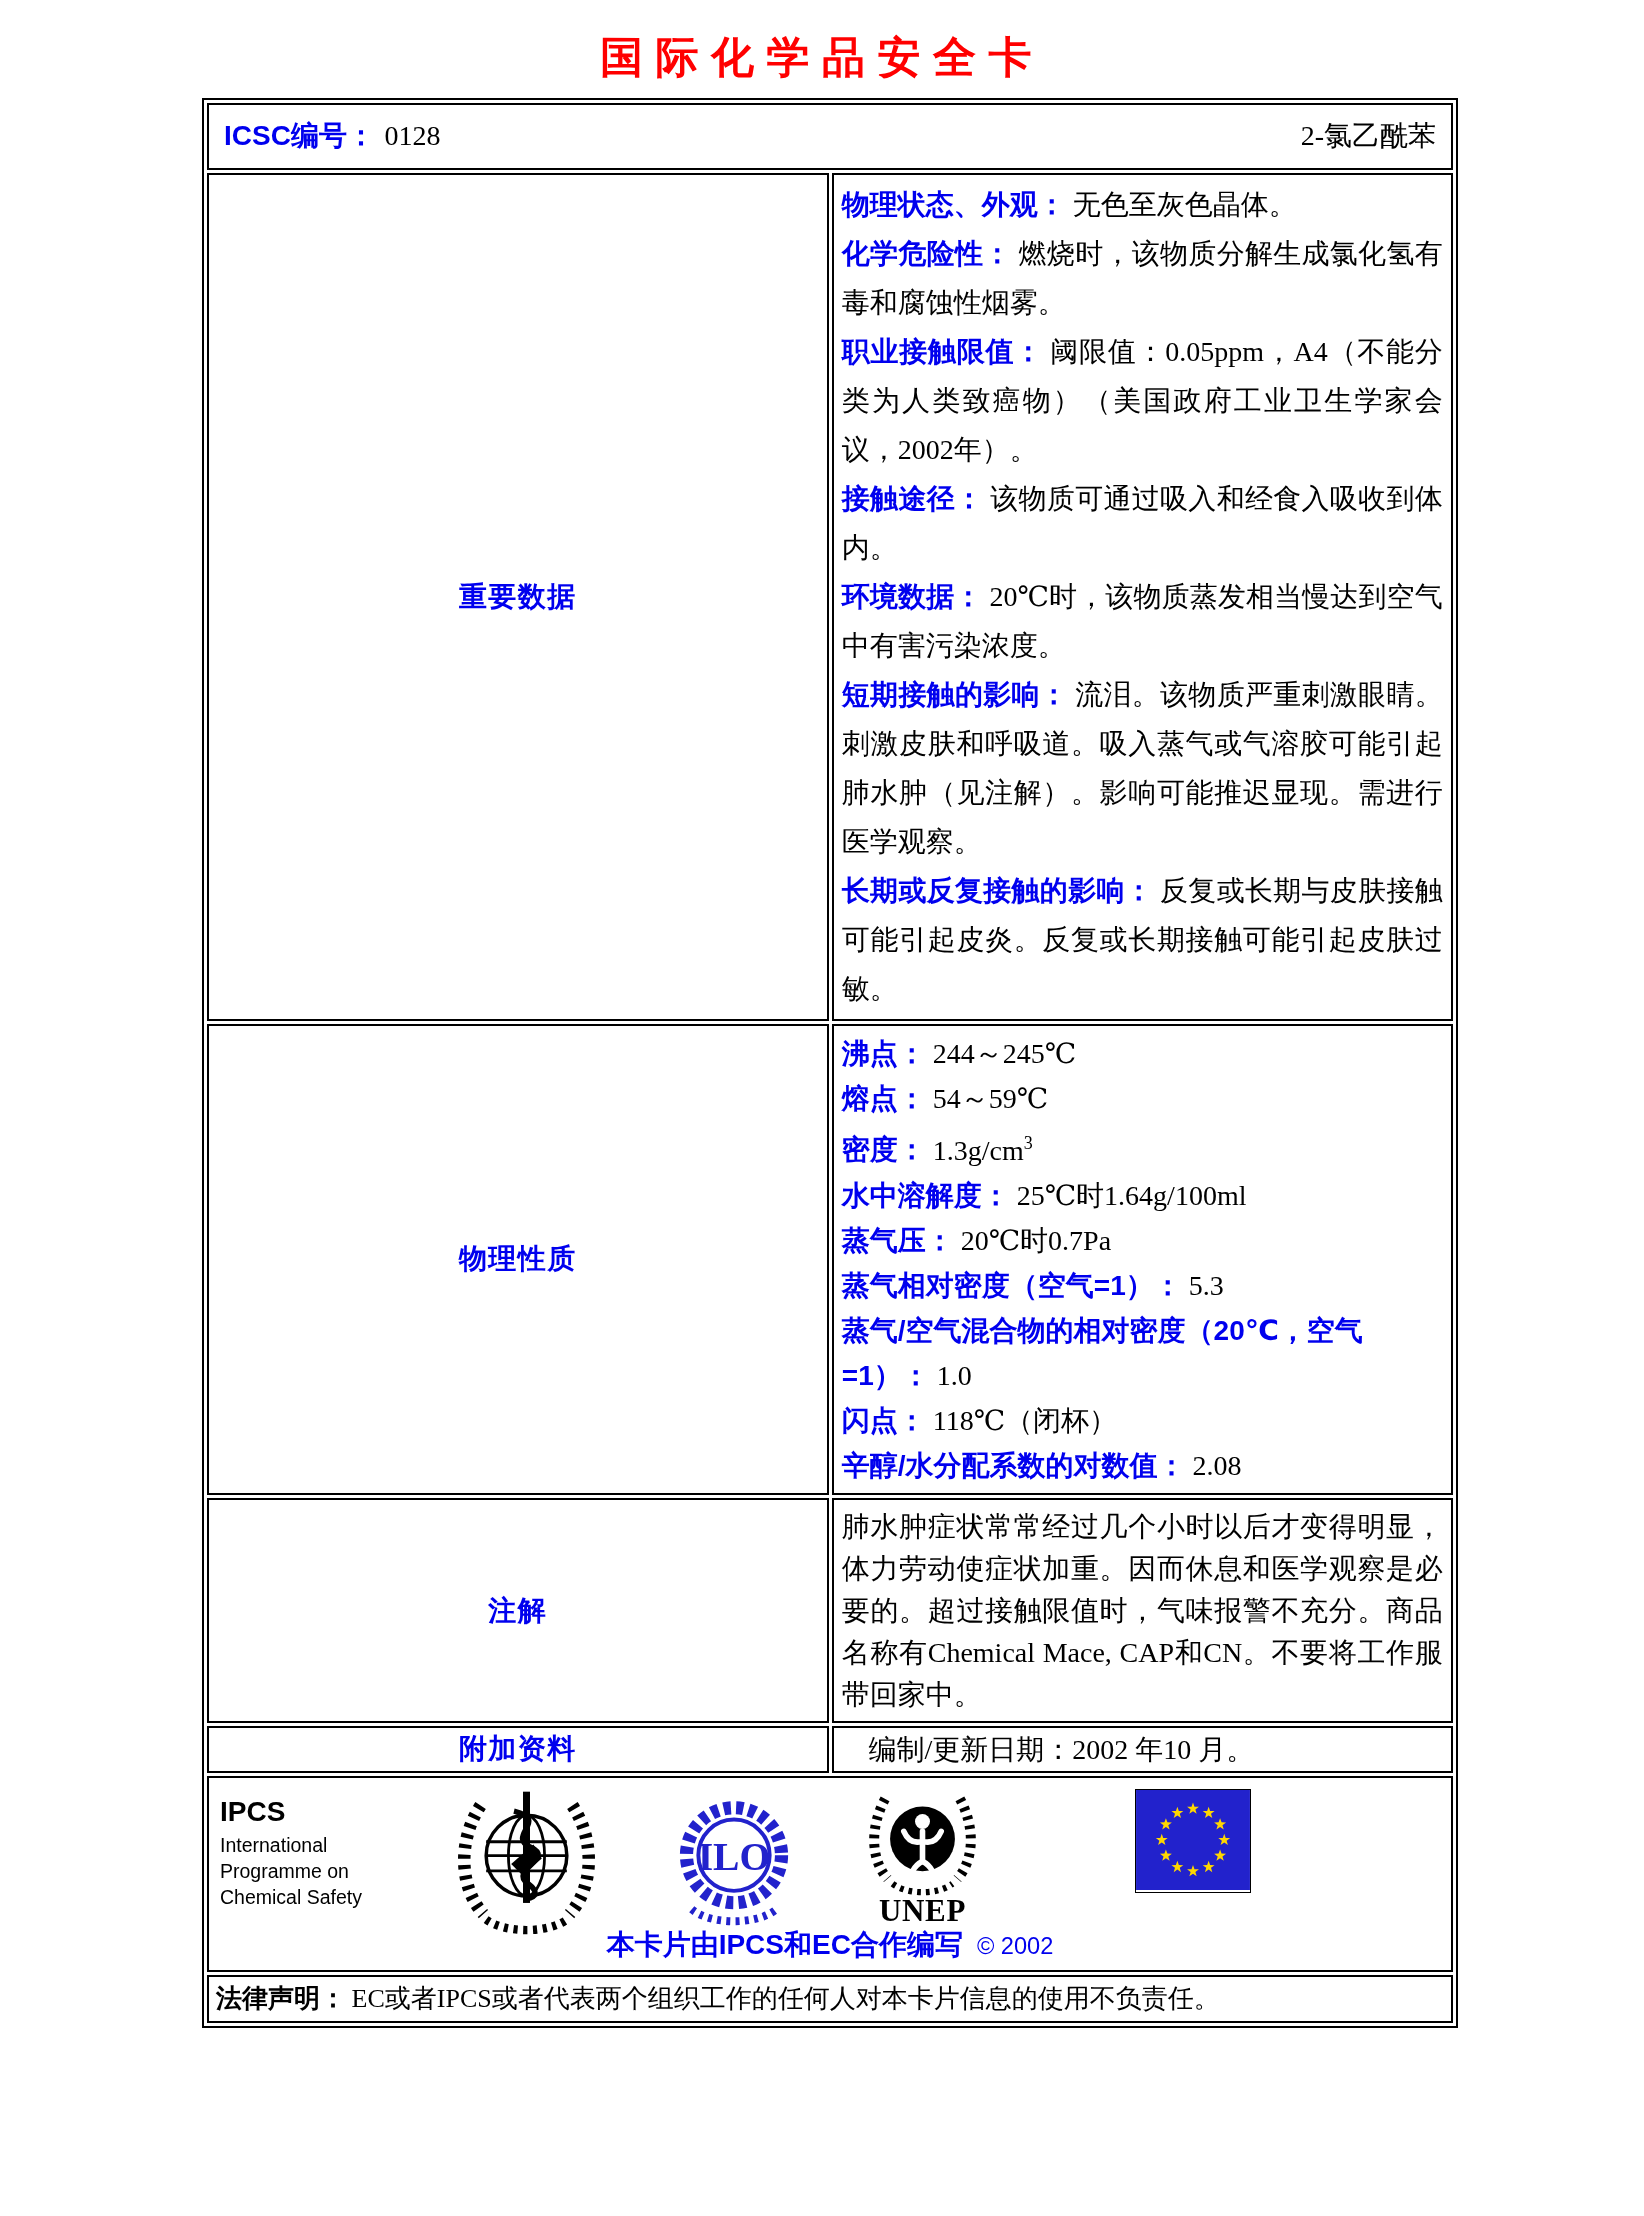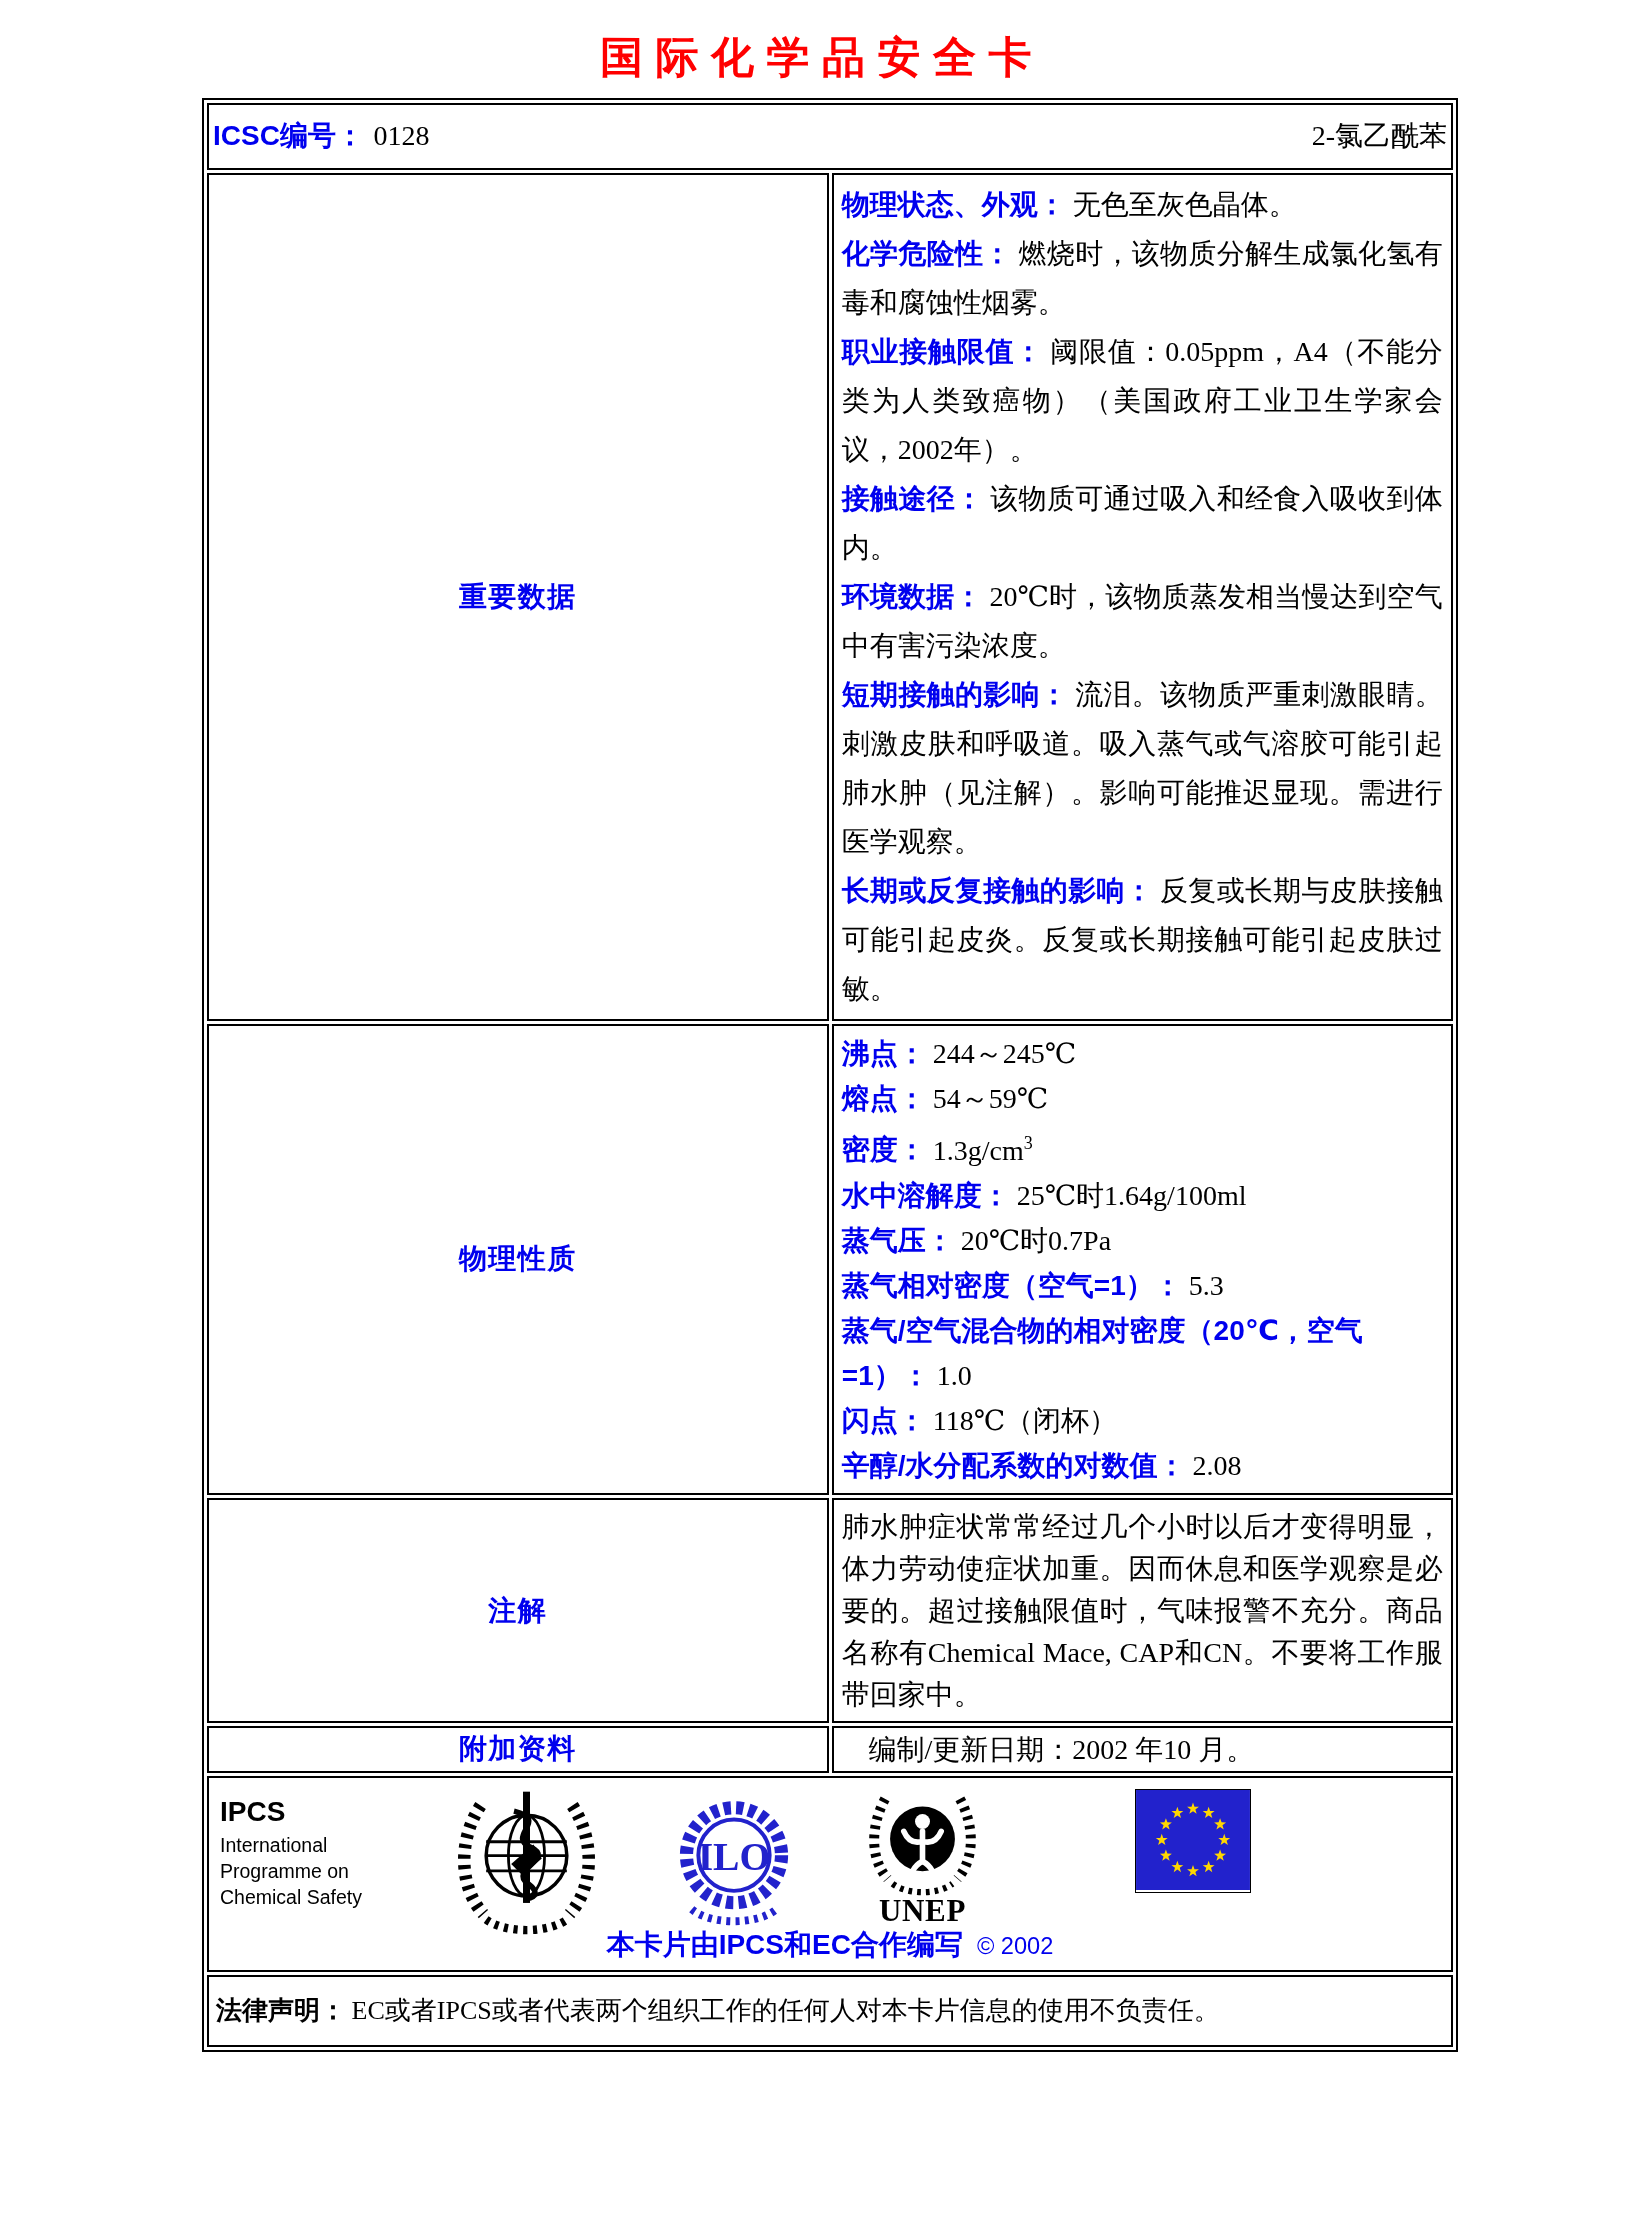--- a/index.html
+++ b/index.html
@@ -38,21 +38,21 @@
     letter-spacing:1.4px;
   }
   td.content-cell{vertical-align:top;padding:5.6px 8.3px;font-size:28px;line-height:45px;}
   .lbl{
     color:var(--label_blue);
     font-family:"Liberation Sans","DejaVu Sans",sans-serif;
     font-weight:bold;
   }
   .val{margin-left:7px;}
   
-  td.hdr-cell{height:67px;vertical-align:middle;padding:0 4px;}
+  td.hdr-cell{height:67px;vertical-align:middle;padding:0 15px;}
   .hdr-flex{display:flex;justify-content:space-between;align-items:center;font-size:28px;}
   .hdr-num{margin-left:9.7px;}
   
   td.important-cell{height:612px;}
   .important-cell p{margin:0;line-height:49px;text-align:justify;}
   td.physical-cell{height:439px;}
   .physical-cell p{margin:0;line-height:45px;}
   .physical-cell sup{font-size:18px;}
   td.environment-cell{height:114px;}
   td.notes-cell{height:128px;}
@@ -74,21 +74,21 @@
   .footer-caption{position:absolute;left:0;right:0;bottom:5.6px;text-align:center;}
   .caption-text{
     color:var(--label_blue);font-weight:bold;font-size:28px;
     font-family:"Liberation Sans","DejaVu Sans",sans-serif;
   }
   .caption-copy{
     color:var(--label_blue);font-size:23.6px;margin-left:14px;
     font-family:"Liberation Sans","DejaVu Sans",sans-serif;
   }
   
-  td.legal-cell{height:72px;vertical-align:middle;padding:0 7px;font-size:26px;}
+  td.legal-cell{height:48px;vertical-align:middle;padding:0 7px;font-size:26px;}
   .legal-label{
     font-family:"Liberation Sans","DejaVu Sans",sans-serif;
     font-weight:bold;color:#000;
   }
   .legal-text{margin-left:5.6px;}
 </style>
 </head>
 <body>
 
 <h1 class="page-title">国际化学品安全卡</h1>

